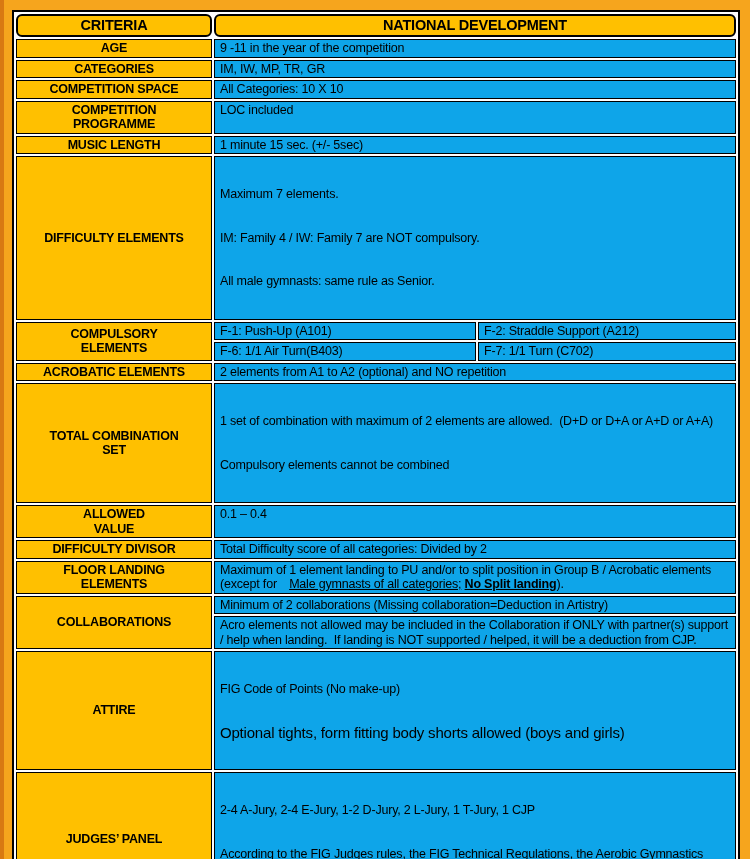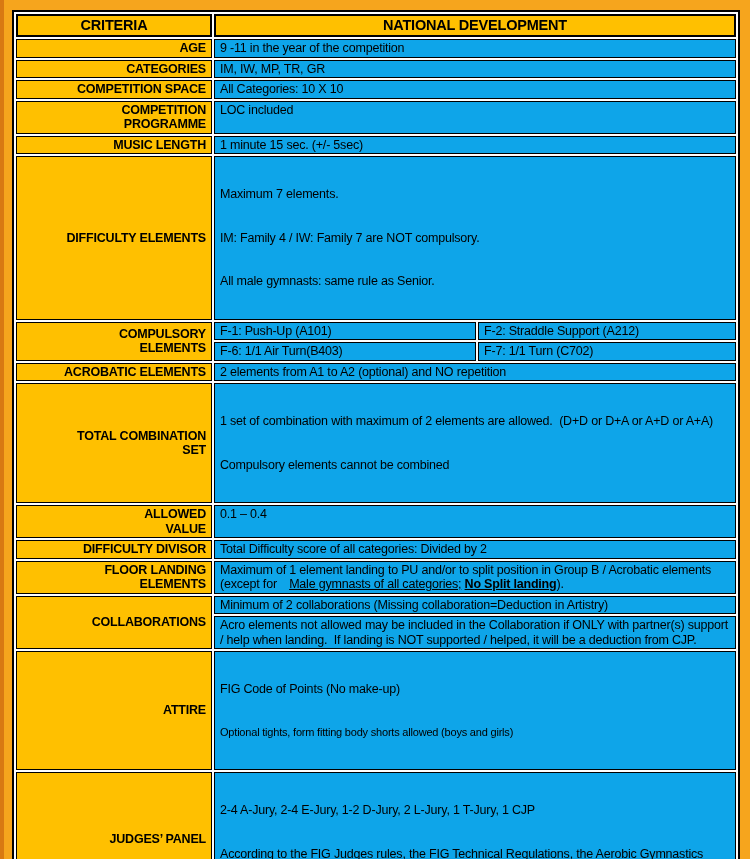--- a/index.html
+++ b/index.html
@@ -21,28 +21,28 @@
     border:1px solid #000;
     padding:1px 5px;
     vertical-align:top;
     font-size:12.5px;line-height:14.5px;letter-spacing:-0.2px;
     background:#0ea5e9;
     white-space:pre-wrap;
     word-wrap:break-word;
   }
   table.t td.lbl{
     background:#FFC000;
-    font-weight:bold;text-align:right;vertical-align:middle;
+    font-weight:bold;text-align:center;vertical-align:middle;
     white-space:pre-line;
   }
-  table.t td.hdr{border-width:2px;font-weight:bold;text-align:center;font-size:14.5px;line-height:17px;background:#FFC000;}
+  table.t td.hdr{border-width:2px;font-weight:bold;text-align:center;font-size:14.5px;line-height:17px;background:#FFC000;border-radius:6px;}
   .t1 .c-label{width:196px;}
   .t1 .c-a{width:262px;}
   .line{display:block;}
-  .small{font-size:11px;line-height:13.5px;}
+  .small{font-size:15px;line-height:13.5px;}
   .ul{text-decoration:underline;margin-left:9px;}
   .bul{font-weight:bold;text-decoration:underline;}
 </style>
 </head>
 <body>
 
 <div class="page">
   <div class="edge-stripe"></div>
   <div class="content">
 

